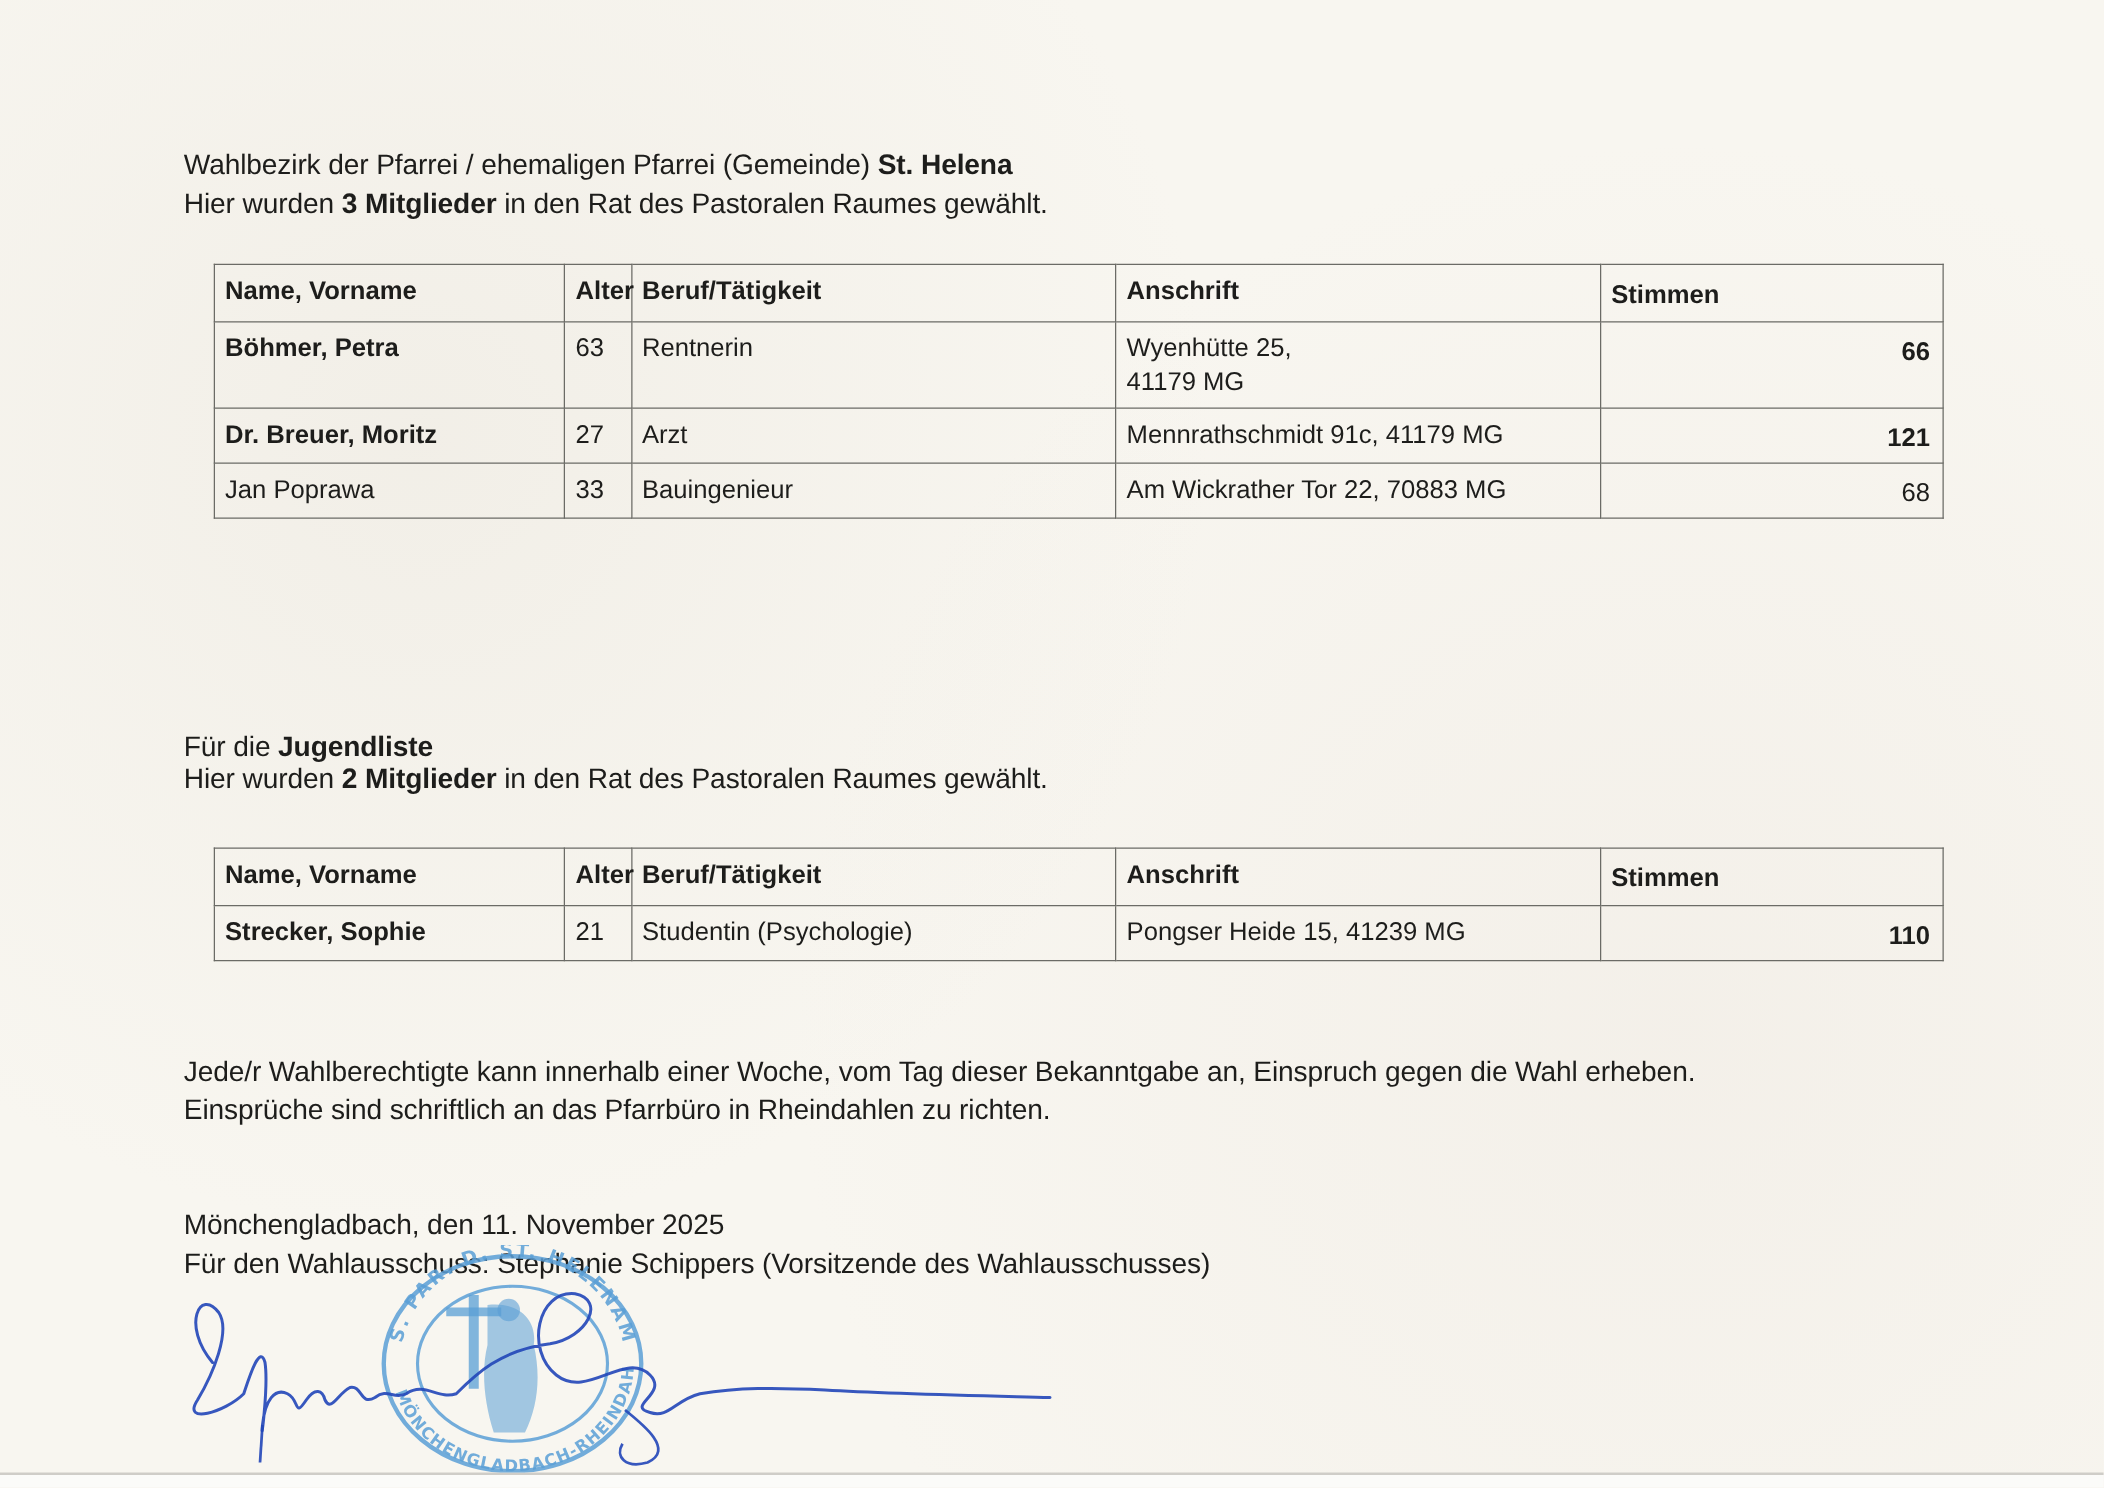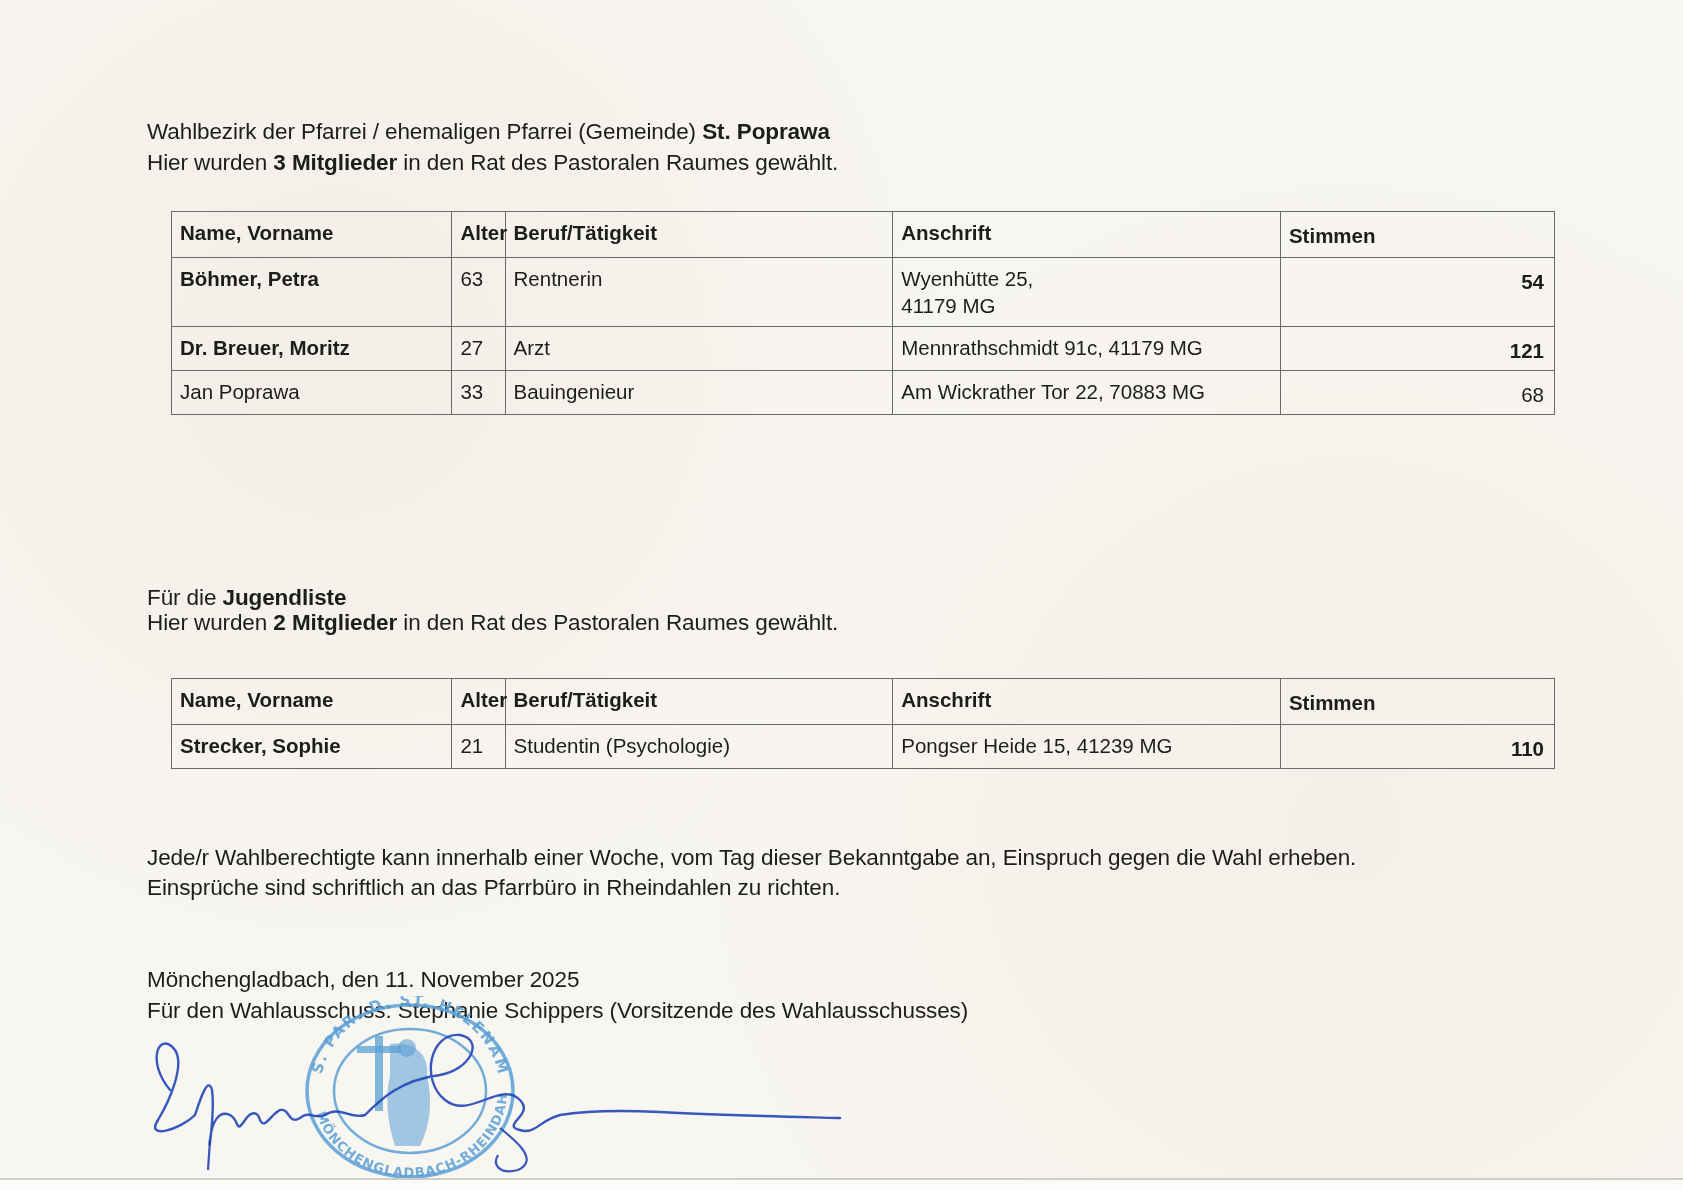--- a/index.html
+++ b/index.html
@@ -38,21 +38,21 @@
   .col-votes { width: 258px; }
   table.results td.votes { text-align: right; padding-right: 10px; padding-top: 10px; }
 </style>
 </head>
 <body>
 
 <div class="paper"></div>
 <div class="bottom-strip"></div>
 
 <div class="text-line" style="top:117px;">
-  <span>Wahlbezirk der Pfarrei / ehemaligen Pfarrei (Gemeinde) </span><b>St. Poprawa</b>
+  <span>Wahlbezirk der Pfarrei / ehemaligen Pfarrei (Gemeinde) </span><b>St. Helena</b>
 </div>
 <div class="text-line" style="top:148px;">
   <span>Hier wurden </span><b>3 Mitglieder</b><span> in den Rat des Pastoralen Raumes gewählt.</span>
 </div>
 
 <table class="results" style="top:211px;">
   <colgroup>
     <col class="col-name">
       <col class="col-age">
       <col class="col-job">
@@ -70,21 +70,21 @@
   </thead>
   <tbody>
     <tr style="height:69px;">
       <td class="bold">Böhmer, Petra</td>
       <td class="num">63</td>
       <td>Rentnerin</td>
       <td>
         <div>Wyenhütte 25,</div>
         <div>41179 MG</div>
       </td>
-      <td class="votes bold">54</td>
+      <td class="votes bold">66</td>
     </tr>
     <tr style="height:44px;">
       <td class="bold">Dr. Breuer, Moritz</td>
       <td class="num">27</td>
       <td>Arzt</td>
       <td>Mennrathschmidt 91c, 41179 MG</td>
       <td class="votes bold">121</td>
     </tr>
     <tr style="height:43px;">
       <td>Jan Poprawa</td>

